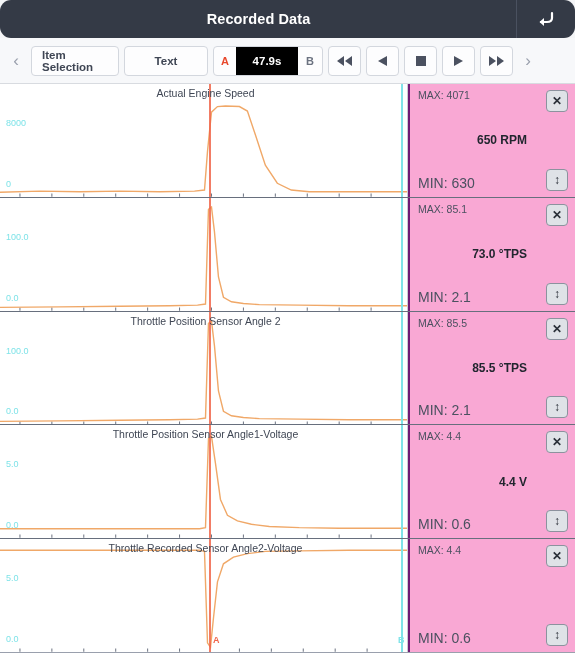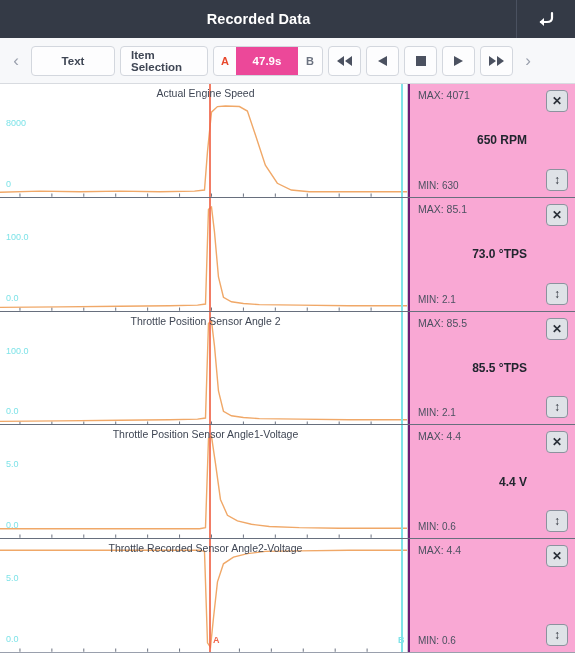--- a/index.html
+++ b/index.html
@@ -14,20 +14,21 @@
     display: flex; flex-direction: column;
     background: #f4f5f7;
   }
 
   
   .titlebar {
     height: 38px; flex: 0 0 38px;
     background: #343a46;
     display: flex; align-items: center;
     position: relative;
+    border-radius: 11px;
   }
   .titlebar-title {
     flex: 1; text-align: center;
     color: #ffffff;
     font-size: 14.5px; font-weight: bold;
     letter-spacing: .1px;
   }
   .titlebar-divider {
     width: 1px; height: 38px; background: #4a5160;
     position: absolute; right: 58px; top: 0;
@@ -76,21 +77,21 @@
     overflow: hidden;
     flex: 0 0 auto;
   }
   .ab-a {
     width: 22px; text-align: center;
     font-size: 11px; font-weight: bold;
     color: #e8482c;
   }
   .ab-time {
     width: 62px; height: 28px;
-    background: #ec4899;
+    background: #000000;
     color: #ffffff;
     font-size: 11.5px; font-weight: bold;
     display: flex; align-items: center; justify-content: center;
   }
   .ab-b {
     width: 24px; text-align: center;
     font-size: 11px; font-weight: bold;
     color: #6b7280;
   }
 
@@ -173,21 +174,21 @@
     position: relative;
     border-left: 2px solid #701a75;
     padding-left: 20px;
   }
   .v-max {
     position: absolute; top: 5px; left: 8px;
     font-size: 10.5px; color: #4b5160;
   }
   .v-min {
     position: absolute; bottom: 6px; left: 8px;
-    font-size: 10px; color: #4b5160; text-align: right;
+    font-size: 14px; color: #4b5160; text-align: right;
   }
   .v-cur {
     position: absolute; left: 0; right: 14px;
     top: 50%; transform: translateY(-50%);
     text-align: right;
     font-size: 12px; font-weight: bold;
     color: #22262f;
     padding-right: 34px;
   }
   .sqbtn {
@@ -216,22 +217,22 @@
       <svg width="20" height="18" viewBox="0 0 20 18">
         <path d="M16 3 L16 8 Q16 12 11 12 L5 12" stroke="#ffffff" stroke-width="2.2" fill="none" stroke-linecap="round"></path>
         <path d="M8 8 L3.5 12 L8 16 Z" fill="#ffffff"></path>
       </svg>
     </div>
   </div>
 
   <div class="toolbar">
     <div class="chev">‹</div>
 
+    <div class="tbtn tbtn-item">Item Selection</div>
     <div class="tbtn tbtn-text">Text</div>
-    <div class="tbtn tbtn-item">Item Selection</div>
 
     <div class="abgroup">
       <div class="ab-a">A</div>
       <div class="ab-time">47.9s</div>
       <div class="ab-b">B</div>
     </div>
 
     <div class="pbtn">
       <svg width="17" height="12" viewBox="0 0 17 12">
         <path d="M8 1 L8 11 L1 6 Z" fill="#4b5160"></path>

